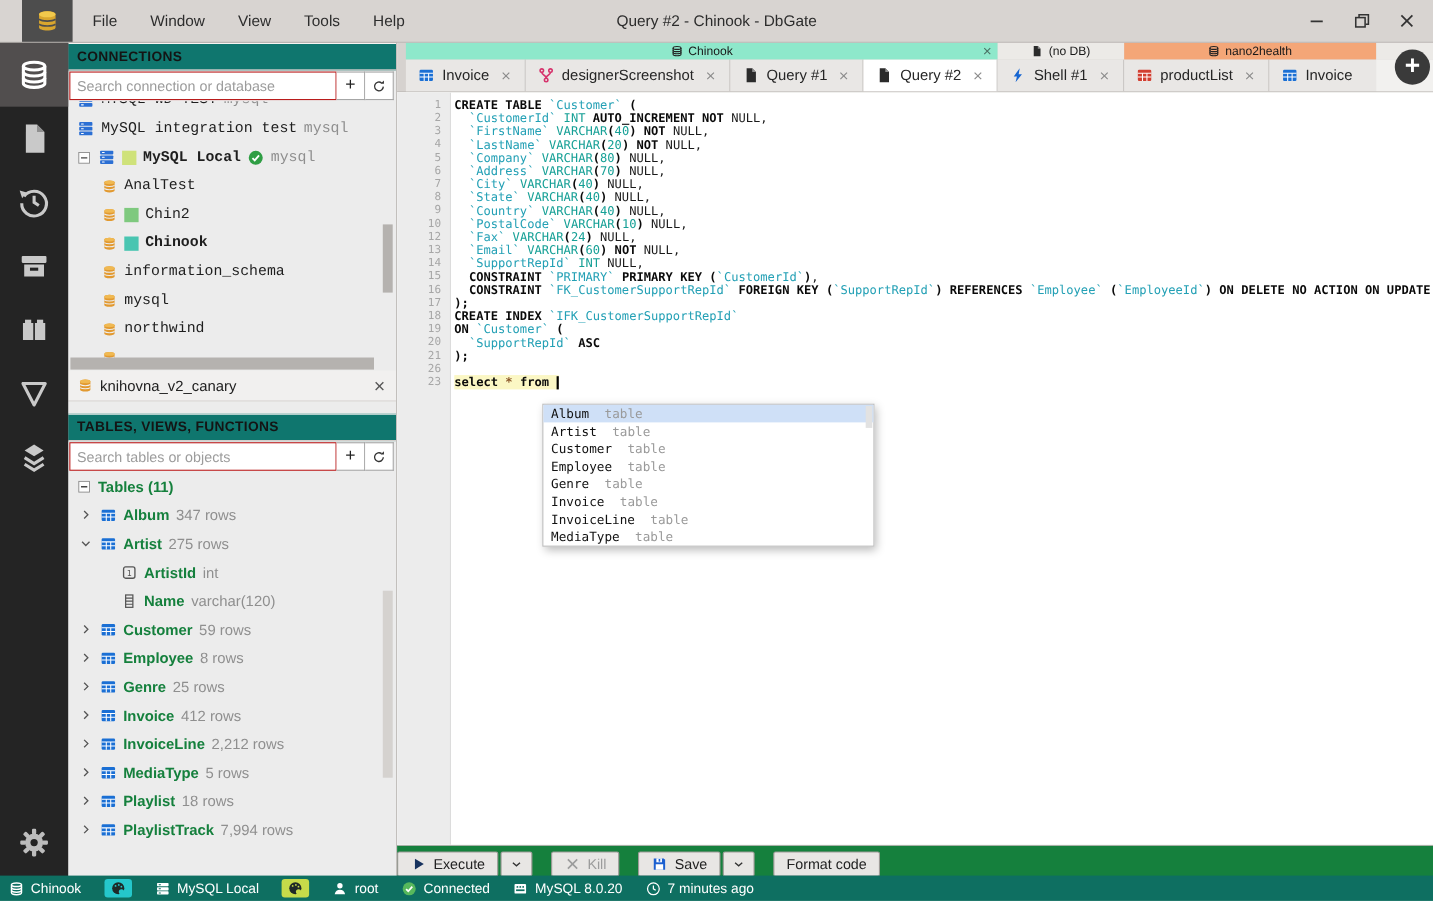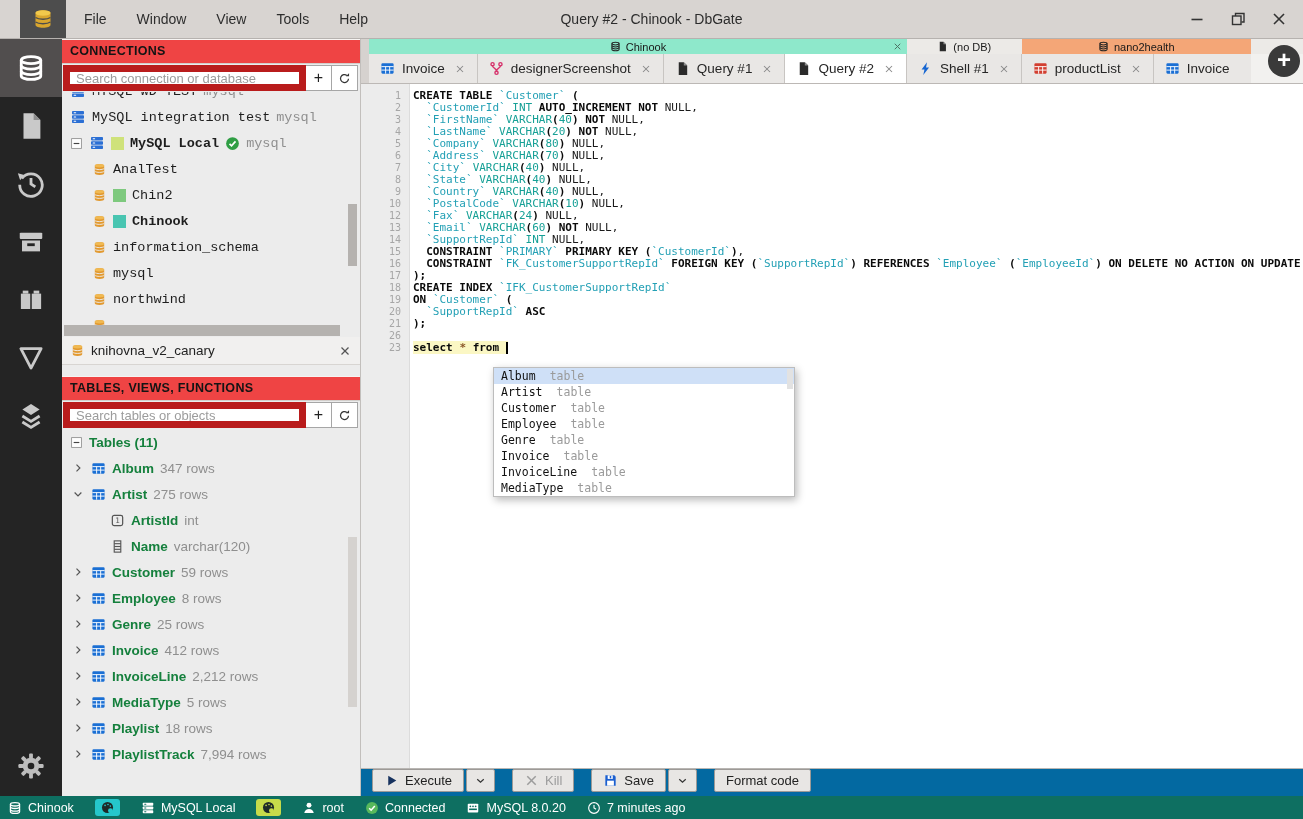--- a/index.html
+++ b/index.html
@@ -16,23 +16,23 @@
   .winbtn{width:17px;height:17px;display:flex;align-items:center;justify-content:center;}
   
   .body-row{display:flex;height:758px;}
   .activity-bar{width:62px;background:#242424;position:relative;flex:none;display:flex;flex-direction:column;}
   .act-item{height:58px;display:flex;align-items:center;justify-content:center;}
   .act-item.active{background:#514e4e;}
   .act-bottom{position:absolute;bottom:6px;left:0;width:62px;height:50px;display:flex;align-items:center;justify-content:center;}
   
   .left-panel{width:298px;flex:none;background:#ececec;border-right:1px solid #c2bfbc;display:flex;flex-direction:column;}
   .widget-header{height:23px;line-height:23px;flex:none;padding-left:8px;font-weight:bold;font-size:12.5px;
-                 letter-spacing:.3px;color:#141414;background:#ef4444;border-bottom:1px solid #d2cecb;border-top:1px solid #f6f4f2;}
+                 letter-spacing:.3px;color:#141414;background:#0f766e;border-bottom:1px solid #d2cecb;border-top:1px solid #f6f4f2;}
   .searchbar{height:26px;flex:none;display:flex;align-items:stretch;padding:1px 2px 1px 1px;}
-  .searchbar input{flex:1;min-width:0;border:7px solid #b91c1c;font-size:13px;padding:0 6px;color:#333;outline:none;
+  .searchbar input{flex:1;min-width:0;border:1px solid #b91c1c;font-size:13px;padding:0 6px;color:#333;outline:none;
                    font-family:"Liberation Sans",sans-serif;}
   .searchbar input::placeholder{color:#9c9c9c;}
   .sq-btn{width:25px;flex:none;border:1px solid #a6a6a6;border-left:none;background:#fff;display:flex;
           align-items:center;justify-content:center;font-size:16px;color:#222;cursor:default;}
   .conn-list{height:245px;flex:none;overflow:hidden;position:relative;}
   .tree-rows{position:relative;font-family:Liberation Mono, monospace;}
   .tree-row{height:26px;display:flex;align-items:center;gap:6px;padding-left:8px;font-size:13.5px;color:#1e1e1e;white-space:nowrap;}
   .tree-row .nm.bold{font-weight:bold;}
   .sec{color:#8f8f8f;}
   .chip{width:13px;height:13px;flex:none;}
@@ -83,21 +83,21 @@
   .hl{background:#fbf7c4;}
   .cursor{display:inline-block;width:2px;height:12px;background:#000;vertical-align:bottom;}
   .autocomplete{position:absolute;left:132px;top:283px;width:300px;background:#fff;border:1px solid #bdbdbd;
                 box-shadow:2px 3px 8px rgba(0,0,0,.28);font-family:"DejaVu Sans Mono",monospace;font-size:11.5px;}
   .ac-row{height:16px;display:flex;align-items:center;padding:0 7px;gap:14px;}
   .ac-row.sel{background:#cfe0f7;}
   .ac-name{color:#111;}
   .ac-type{color:#9a9a9a;}
   .ac-thumb{position:absolute;right:1px;top:1px;width:6px;height:20px;background:#e2e2e2;}
   
-  .q-toolbar{flex:none;height:28px;background:#0369a1;border-top:1px solid #b9b6b3;display:flex;align-items:flex-start;padding-left:11px;}
+  .q-toolbar{flex:none;height:28px;background:#15803d;border-top:1px solid #b9b6b3;display:flex;align-items:flex-end;}
   .btn-group{display:flex;gap:2px;margin-right:17px;}
   .tb-btn{height:21px;display:flex;align-items:center;gap:6px;padding:0 11px;background:#e8e6e4;border:1px solid #9d9a97;
           font-size:13px;color:#222;border-radius:2px;cursor:default;}
   .tb-btn.chv{padding:0 7px;}
   .tb-btn.disabled{color:#9c9c9c;}
   
   .statusbar{position:absolute;left:0;bottom:0;width:100%;height:23px;background:#0e6f61;display:flex;align-items:center;
              padding-left:8px;color:#fff;font-size:12.5px;box-sizing:border-box;}
   .sb-item{display:flex;align-items:center;gap:6px;margin-right:21px;white-space:nowrap;}
   .sb-chip{width:25px;height:17px;border-radius:3px;display:flex;align-items:center;justify-content:center;margin-right:21px;}

